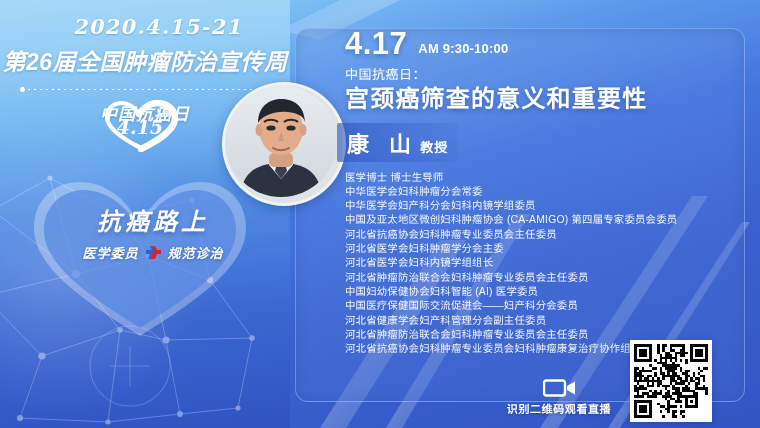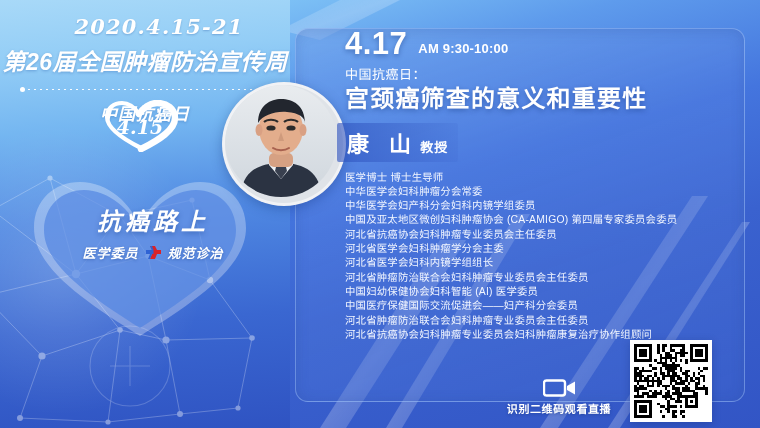--- a/index.html
+++ b/index.html
@@ -288,20 +288,21 @@
         <li>医学博士  博士生导师</li>
         <li>中华医学会妇科肿瘤分会常委</li>
         <li>中华医学会妇产科分会妇科内镜学组委员</li>
         <li>中国及亚太地区微创妇科肿瘤协会 (CA-AMIGO) 第四届专家委员会委员</li>
         <li>河北省抗癌协会妇科肿瘤专业委员会主任委员</li>
         <li>河北省医学会妇科肿瘤学分会主委</li>
         <li>河北省医学会妇科内镜学组组长</li>
         <li>河北省肿瘤防治联合会妇科肿瘤专业委员会主任委员</li>
         <li>中国妇幼保健协会妇科智能 (AI) 医学委员</li>
         <li>中国医疗保健国际交流促进会——妇产科分会委员</li>
+        <li>河北省健康学会妇产科管理分会副主任委员</li>
         <li>河北省肿瘤防治联合会妇科肿瘤专业委员会主任委员</li>
         <li>河北省抗癌协会妇科肿瘤专业委员会妇科肿瘤康复治疗协作组顾问</li>
       </ul>
   </div>
 
   <svg class="camicon" viewBox="0 0 34 20">
     <rect x="1" y="2.5" width="21" height="15" rx="2.6" fill="none" stroke="#ffffff" stroke-width="2.4"></rect>
     <path d="M24,8 L32,3.5 L32,16.5 L24,12 Z" fill="#ffffff"></path>
   </svg>
   <div class="qrcap">识别二维码观看直播</div>

